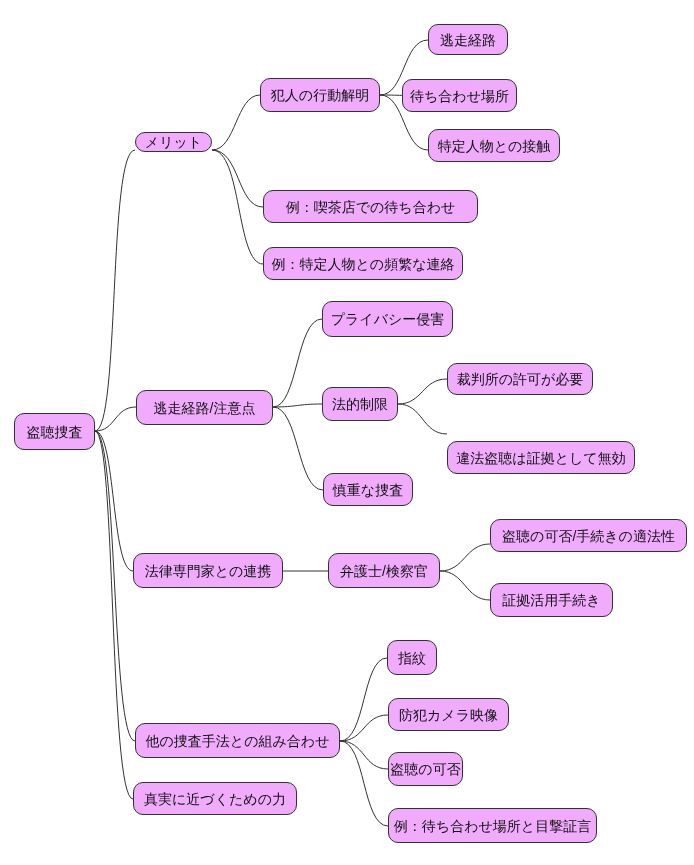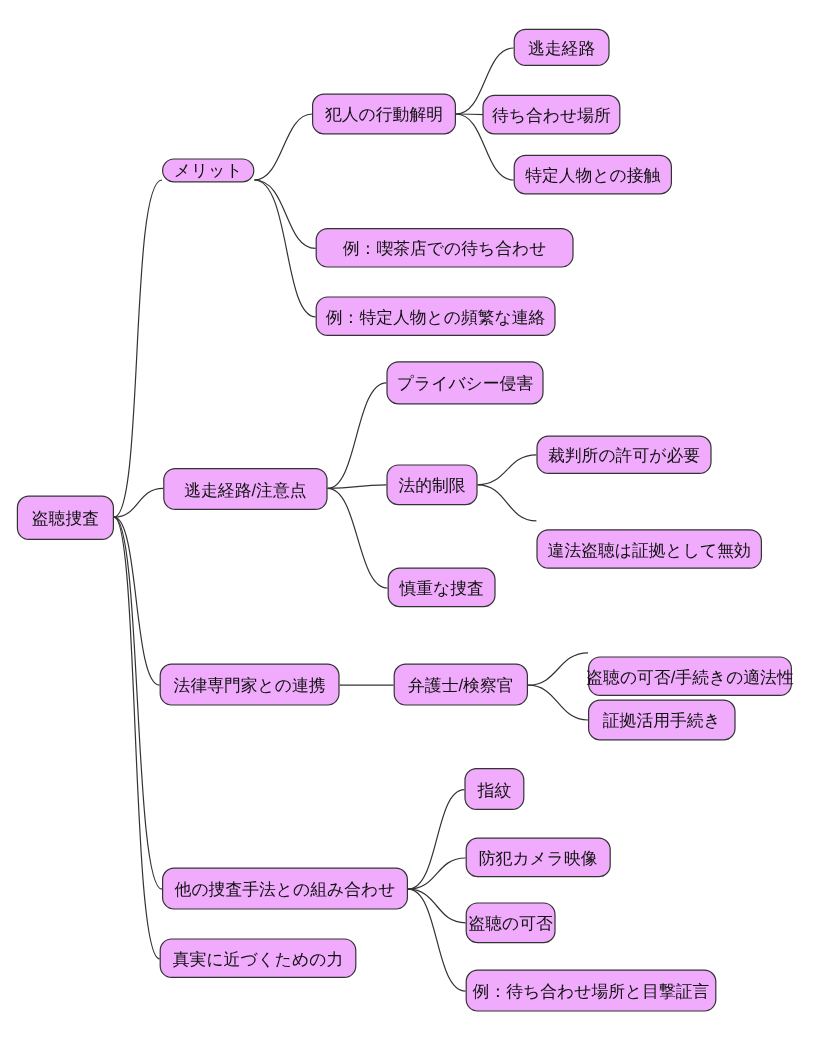--- a/index.html
+++ b/index.html
@@ -99,21 +99,21 @@
   <div class="node" style="left:447px; top:363px; width:146px; height:32px;">裁判所の許可が必要</div>
 
   <div class="node" style="left:447px; top:417px; width:188px; height:33px;margin-top:24px;">違法盗聴は証拠として無効</div>
 
   <div class="node" style="left:323px; top:473px; width:90px; height:33px;">慎重な捜査</div>
 
   <div class="node" style="left:133px; top:553px; width:150px; height:35px;">法律専門家との連携</div>
 
   <div class="node" style="left:328px; top:553px; width:112px; height:35px;">弁護士/検察官</div>
 
-  <div class="node" style="left:490px; top:547px; width:170px; height:33px;text-align:center;">盗聴の可否/手続きの適法性</div>
+  <div class="node" style="left:490px; top:519px; width:197px; height:33px;text-align:center;">盗聴の可否/手続きの適法性</div>
 
   <div class="node" style="left:490px; top:583px; width:123px; height:34px;text-align:center;">証拠活用手続き</div>
 
   <div class="node" style="left:135px; top:723px; width:205px; height:35px;">他の捜査手法との組み合わせ</div>
 
   <div class="node" style="left:387px; top:640px; width:50px; height:35px;">指紋</div>
 
   <div class="node" style="left:388px; top:698px; width:121px; height:33px;">防犯カメラ映像</div>
 
   <div class="node" style="left:388px; top:752px; width:75px; height:34px;">盗聴の可否</div>

